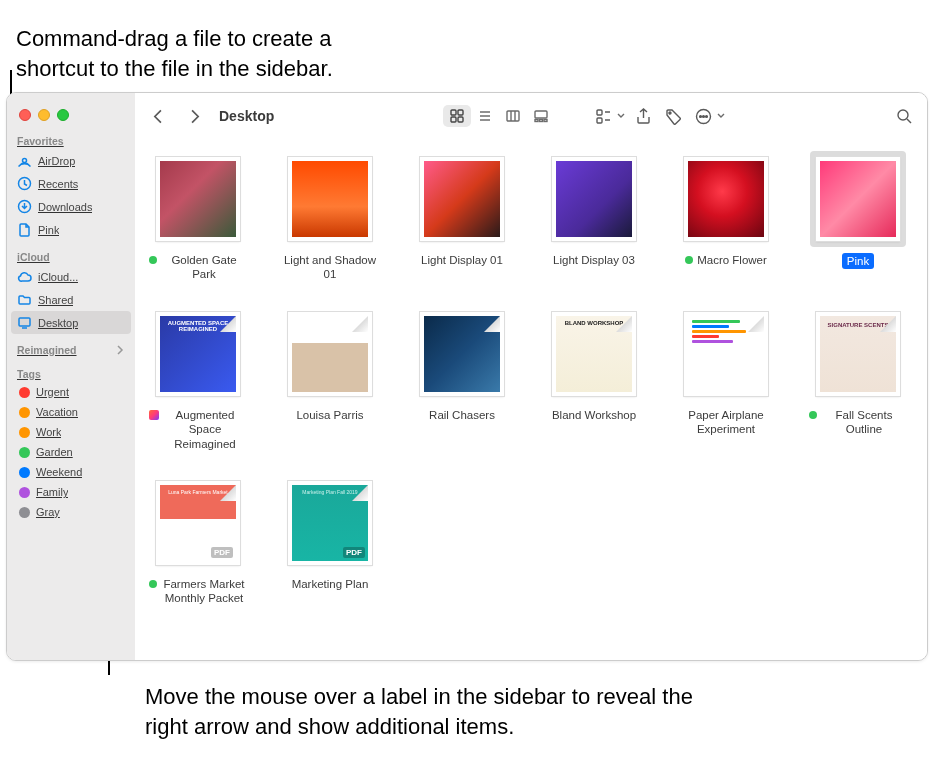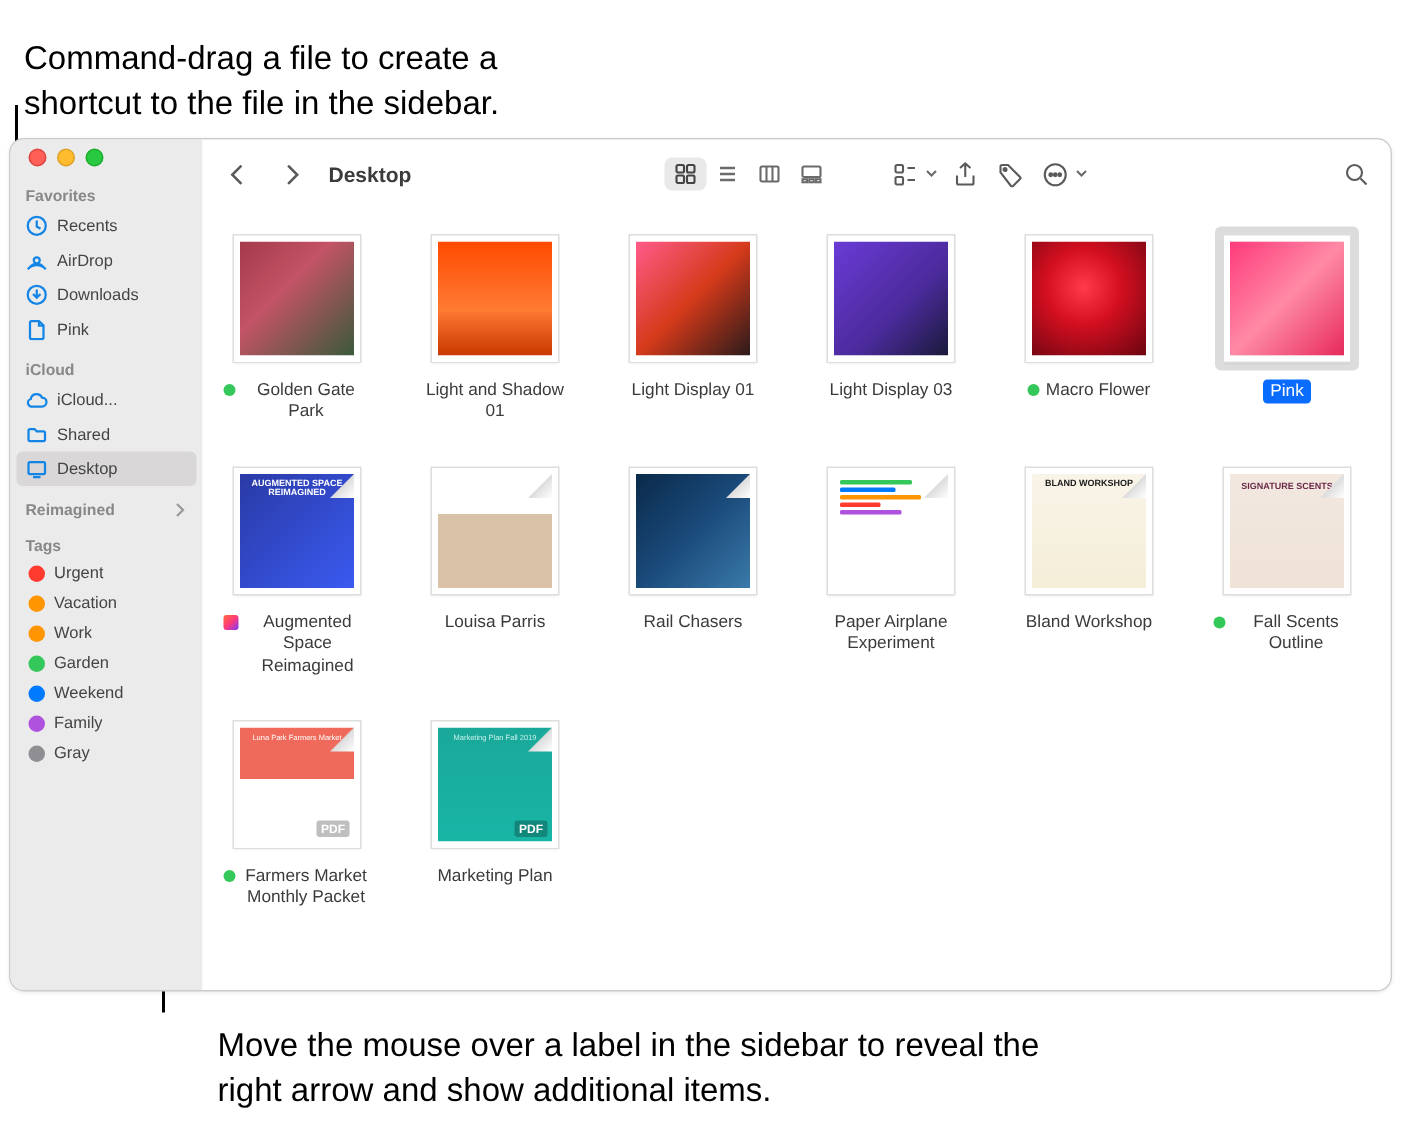--- a/index.html
+++ b/index.html
@@ -6,21 +6,21 @@
 body { background:#fff; width:934px; height:762px; position:relative; font-size:13px; color:#333; }
 .annot { position:absolute; font-size:22px; line-height:1.35; color:#000; }
 .annot-1 { left:16px; top:24px; width:380px; }
 .annot-2 { left:122px; top:682px; width:580px;margin-left:23px; }
 .callout-line { position:absolute; background:#000; }
 .callout-1 { left:10px; top:70px; width:1.5px; height:192px; }
 .callout-2 { left:108px; top:445px; width:1.5px; height:230px; }
 
 .finder { position:absolute; left:6px; top:92px; width:922px; height:569px; border:1px solid #ccc; border-radius:10px; overflow:hidden; display:flex; box-shadow:0 1px 3px rgba(0,0,0,0.08); background:#fff; }
 
-.sidebar { width:128px; background:#ecebeb; display:flex; flex-direction:column; font-size:11px; padding-top:0; overflow:hidden; }
+.sidebar { width:128px; background:#ecebeb; display:flex; flex-direction:column; font-size:11px; padding-top:10px; overflow:hidden;text-decoration:underline; }
 .traffic { display:flex; gap:7px; padding:6px 0 10px 12px; }
 .t-dot { width:12px; height:12px; border-radius:50%; }
 .t-red { background:#ff5f57; border:0.5px solid #e0443e; }
 .t-yellow { background:#febc2e; border:0.5px solid #dfa023; }
 .t-green { background:#28c840; border:0.5px solid #1bad2b; }
 
 .sb-section-header { color:#888; font-size:10.5px; font-weight:600; padding:4px 10px 2px; display:flex; justify-content:space-between; align-items:center; }
 .sb-item { display:flex; align-items:center; gap:6px; padding:4px 8px 4px 10px; cursor:default; }
 .sb-item.sel { background:#d9d7d7; border-radius:4px; margin:0 4px; padding-left:6px; }
 .sb-icon { width:15px; height:15px; display:flex; align-items:center; justify-content:center; flex-shrink:0; }
@@ -88,34 +88,34 @@
       <div class="t-dot t-red"></div>
       <div class="t-dot t-yellow"></div>
       <div class="t-dot t-green"></div>
     </div>
 
     <div class="sb-section-header">Favorites</div>
     <div id="fav-list">
         <div class="sb-item">
           <span class="sb-icon">
             <svg viewBox="0 0 15 15">
+              <circle cx="7.5" cy="7.5" r="2"></circle>
+              <path d="M3 12a6 6 0 019 0M1.5 13.5a8 8 0 0112 0"></path>
+            </svg>
+          </span>
+          <span class="sb-label">AirDrop</span>
+        </div>
+        <div class="sb-item">
+          <span class="sb-icon">
+            <svg viewBox="0 0 15 15">
               <circle cx="7.5" cy="7.5" r="6"></circle>
               <path d="M7.5 4v4l2.5 1.5"></path>
             </svg>
           </span>
           <span class="sb-label">Recents</span>
-        </div>
-        <div class="sb-item">
-          <span class="sb-icon">
-            <svg viewBox="0 0 15 15">
-              <circle cx="7.5" cy="7.5" r="2"></circle>
-              <path d="M3 12a6 6 0 019 0M1.5 13.5a8 8 0 0112 0"></path>
-            </svg>
-          </span>
-          <span class="sb-label">AirDrop</span>
         </div>
         <div class="sb-item">
           <span class="sb-icon">
             <svg viewBox="0 0 15 15">
               <circle cx="7.5" cy="7.5" r="6"></circle>
               <path d="M7.5 4v5M5 7l2.5 2.5L10 7"></path>
             </svg>
           </span>
           <span class="sb-label">Downloads</span>
         </div>
@@ -370,43 +370,43 @@
               <div class="thumb doc3">
                 <span class="page-corner"></span>
               </div>
             </div>
             <div class="labelrow">
               <span class="flabel">Rail Chasers</span>
             </div>
           </div>
           <div class="item">
             <div class="thumb-wrap">
+              <div class="thumb doc5">BLAND WORKSHOP<span class="page-corner"></span></div>
+            </div>
+            <div class="labelrow">
+              <span class="flabel">Bland Workshop</span>
+            </div>
+          </div>
+          <div class="item">
+            <div class="thumb-wrap">
               <div class="thumb doc4">
                 <div class="bar" style="background:#34c759;width:70%"></div>
                 <div class="bar" style="background:#007aff;width:55%"></div>
                 <div class="bar" style="background:#ff9500;width:80%"></div>
                 <div class="bar" style="background:#ff3b30;width:40%"></div>
                 <div class="bar" style="background:#af52de;width:60%"></div>
                 <span class="page-corner"></span>
               </div>
             </div>
             <div class="labelrow">
               <span class="flabel">Paper Airplane Experiment</span>
             </div>
           </div>
           <div class="item">
             <div class="thumb-wrap">
-              <div class="thumb doc5">BLAND WORKSHOP<span class="page-corner"></span></div>
-            </div>
-            <div class="labelrow">
-              <span class="flabel">Bland Workshop</span>
-            </div>
-          </div>
-          <div class="item">
-            <div class="thumb-wrap">
               <div class="thumb doc6">SIGNATURE SCENTS<span class="page-corner"></span></div>
             </div>
             <div class="labelrow">
               <span class="tagsm" style="background:#34c759"></span>
               <span class="flabel">Fall Scents Outline</span>
             </div>
           </div>
           <div class="item">
             <div class="thumb-wrap">
               <div class="thumb pdf1">Luna Park Farmers Market<span class="page-corner"></span><span class="pdfbadge">PDF</span></div>

